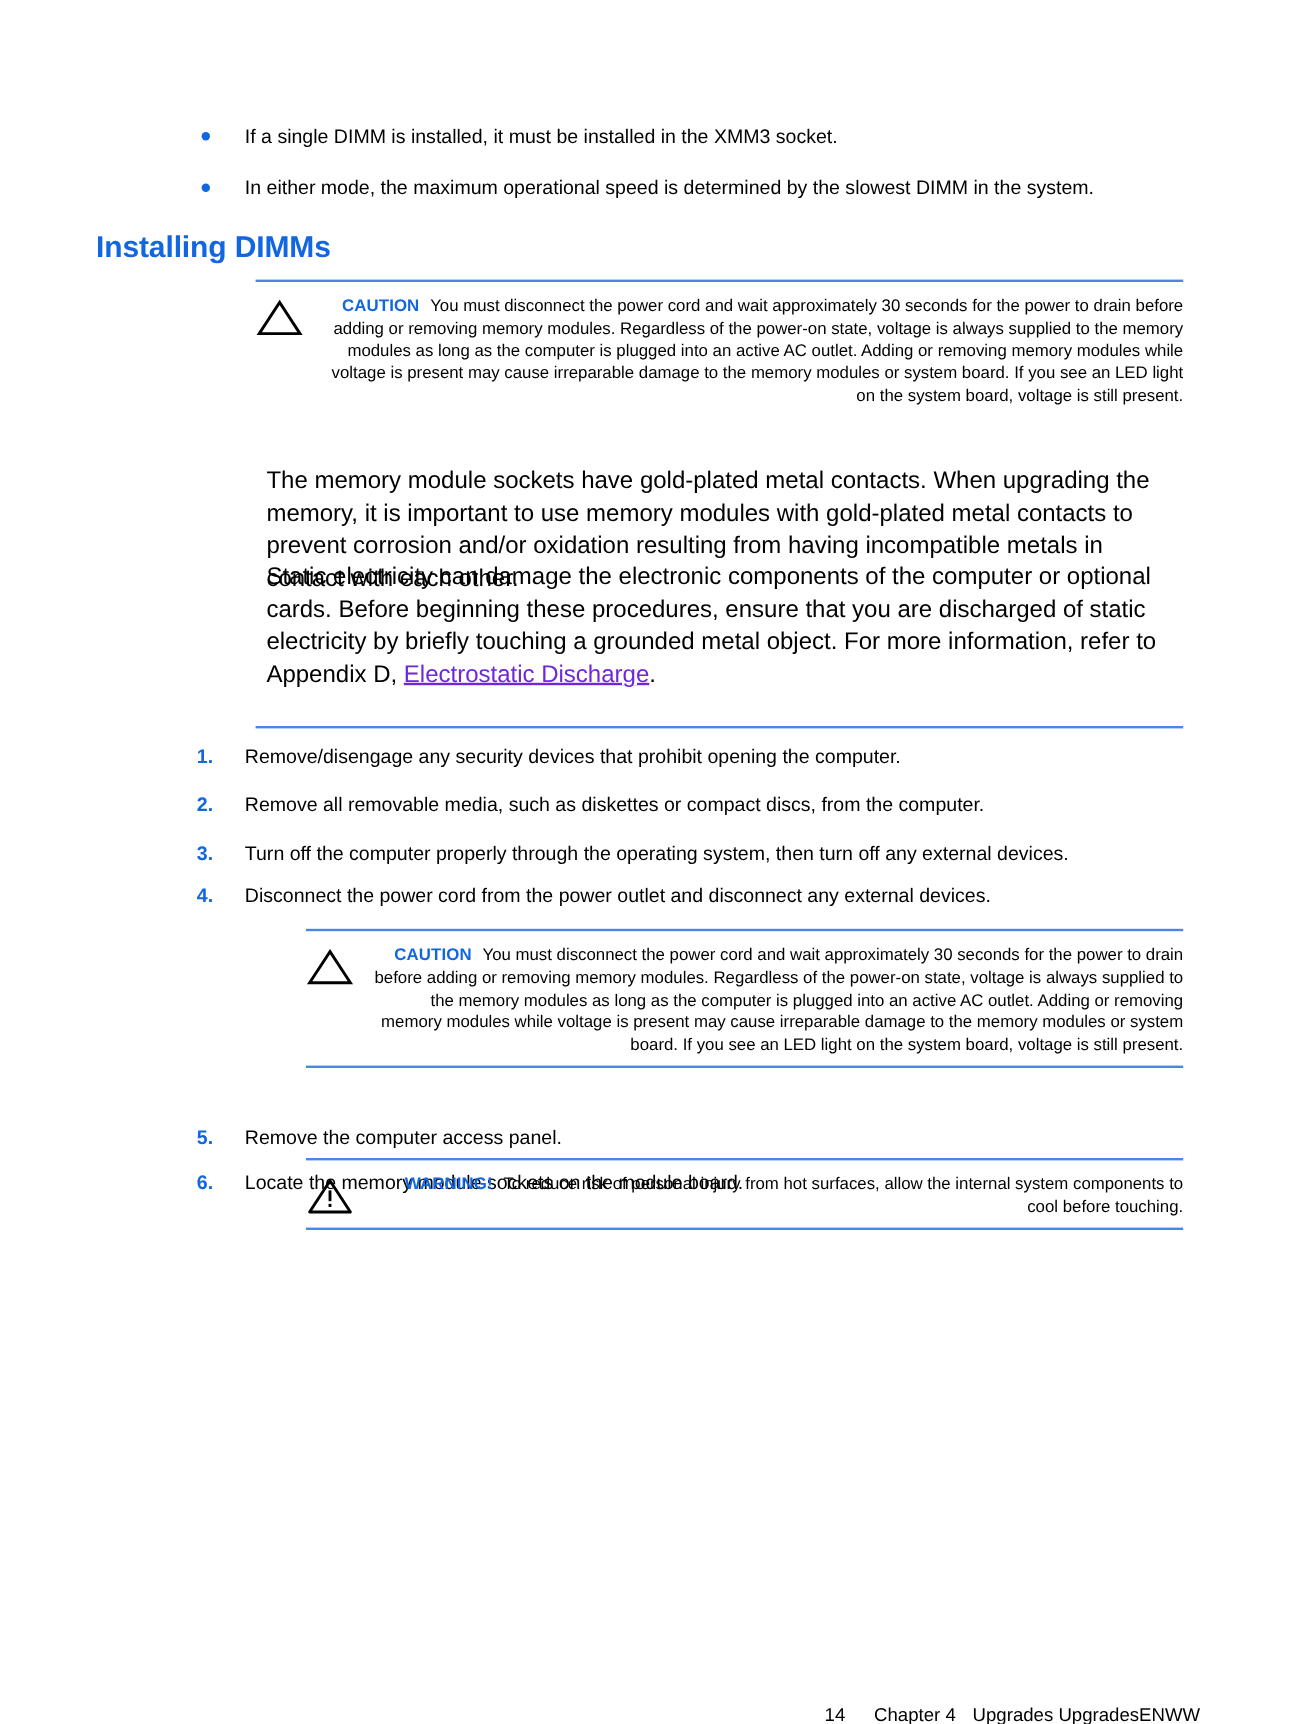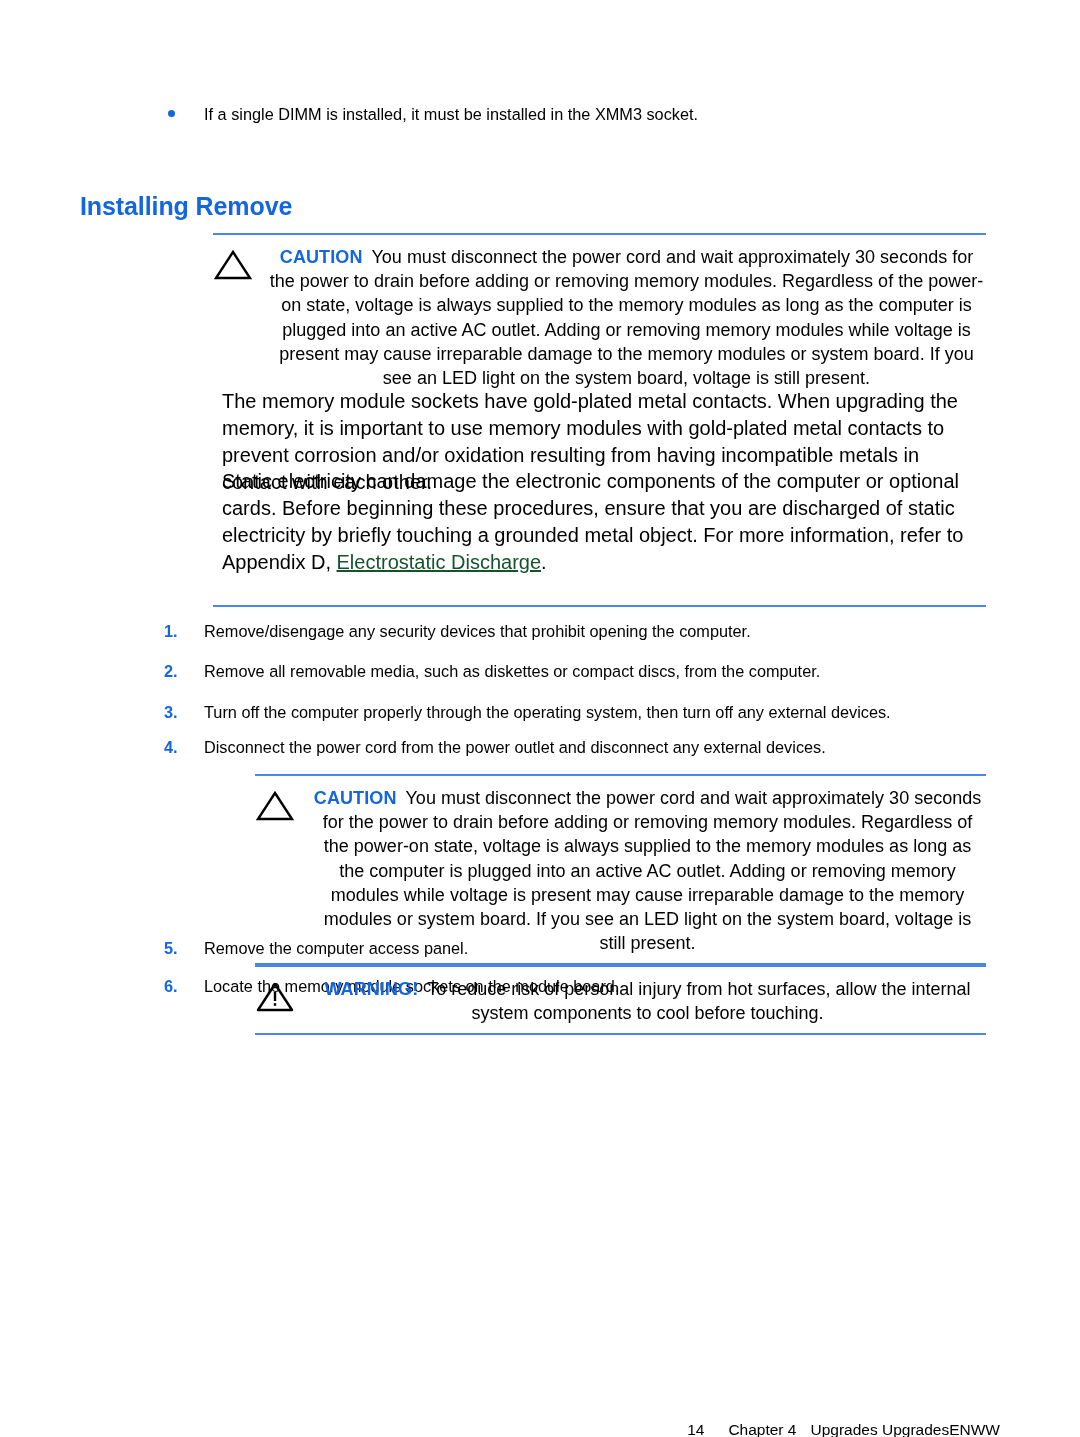--- a/index.html
+++ b/index.html
@@ -75,23 +75,23 @@
     padding: 10px 0 8px 0;
   }
   .notice-icon {
     flex: 0 0 auto;
     width: 54px;
     padding-top: 4px;
   }
   .notice-icon svg { display: block; }
   .notice-body {
     flex: 1 1 auto;
-    font-size: 18px;
+    font-size: 14px;
     line-height: 1.345;
-    text-align: center;
+    text-align: right;
   }
   .notice-label {
     color: #1266e0;
     font-weight: bold;
     letter-spacing: 0.1px;
   }
   .notice-gap { display: inline-block; width: 9px; }
 
   
   #caution-1 {
@@ -114,21 +114,21 @@
     left: 222px;
     width: 766px;
     font-size: 20px;
     line-height: 1.345;
   }
   #para-gold  { top: 388px; }
   #para-static { top: 468px; }
   #para-handling { top: 550px; }
 
   .link {
-    color: #14532d;
+    color: #6d28d9;
     text-decoration: underline;
   }
 
   
   .numbered-item {
     position: absolute;
     left: 164px;
     width: 836px;
     display: flex;
     align-items: flex-start;
@@ -183,23 +183,29 @@
 
 <div class="page">
 
   <div class="bullet-list">
     <div class="bullet-item">
       <div class="bullet-dot">
           <span></span>
         </div>
       <div class="bullet-text">If a single DIMM is installed, it must be installed in the XMM3 socket.</div>
     </div>
-  </div>
-
-  <div class="section-heading">Installing Remove</div>
+    <div class="bullet-item">
+      <div class="bullet-dot">
+          <span></span>
+        </div>
+      <div class="bullet-text">In either mode, the maximum operational speed is determined by the slowest DIMM in the system.</div>
+    </div>
+  </div>
+
+  <div class="section-heading">Installing DIMMs</div>
 
   <div class="notice" id="caution-1">
     <div class="notice-inner">
       <div class="notice-icon">
         <svg width="40" height="32" viewBox="0 0 40 32" aria-hidden="true">
           <polygon points="20,3 37,29 3,29" fill="none" stroke="#000000" stroke-width="2.4" stroke-linejoin="miter"></polygon>
         </svg>
       </div>
       <div class="notice-body">
         <span class="notice-label">CAUTION</span><span class="notice-gap"></span><span>You must disconnect the power cord and wait approximately 30 seconds for the power to drain before adding or removing memory modules. Regardless of the power-on state, voltage is always supplied to the memory modules as long as the computer is plugged into an active AC outlet. Adding or removing memory modules while voltage is present may cause irreparable damage to the memory modules or system board. If you see an LED light on the system board, voltage is still present.</span>

